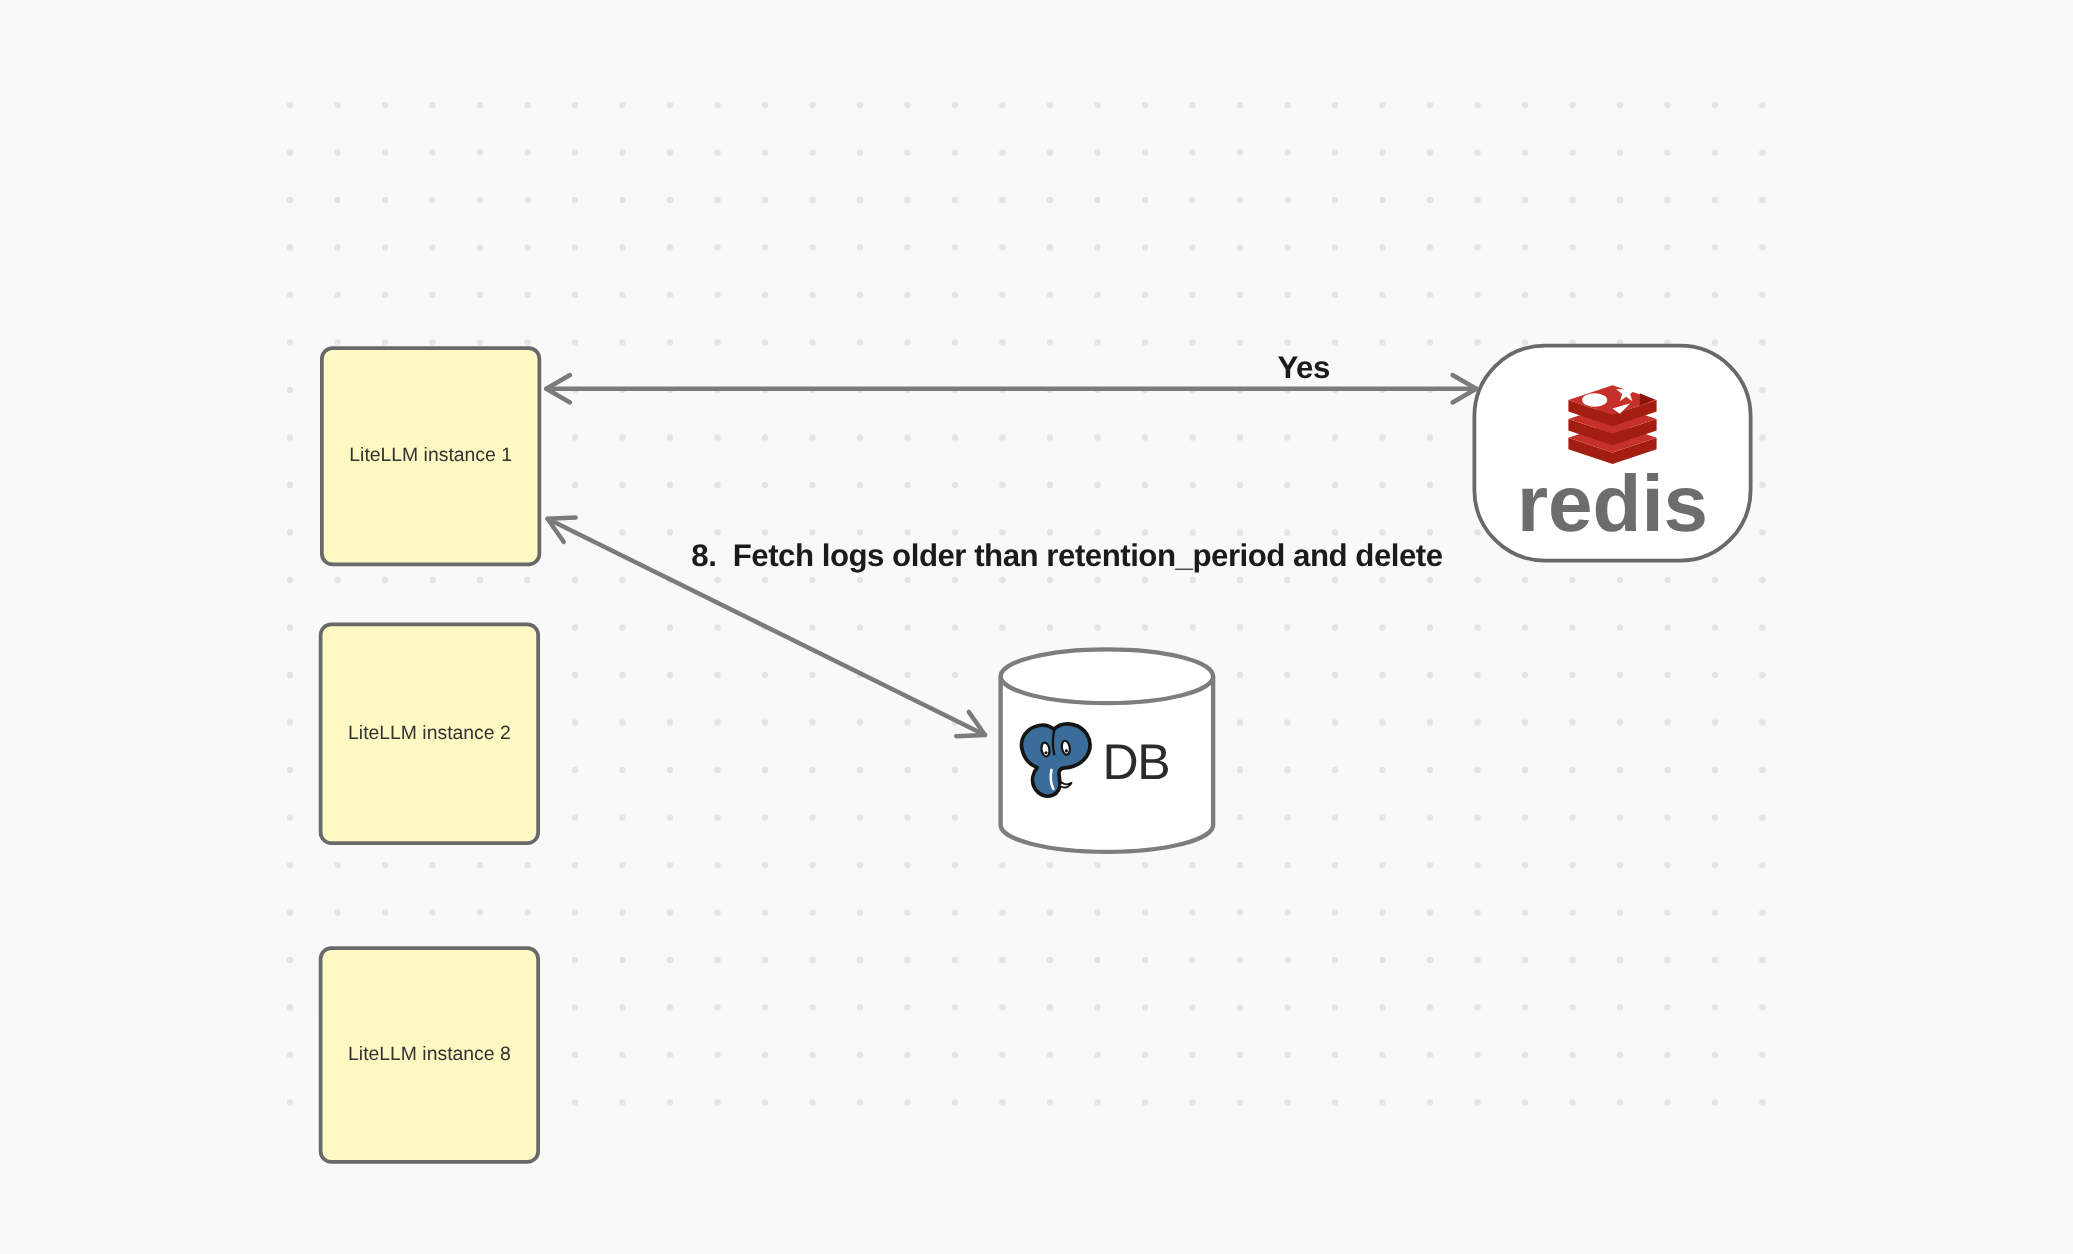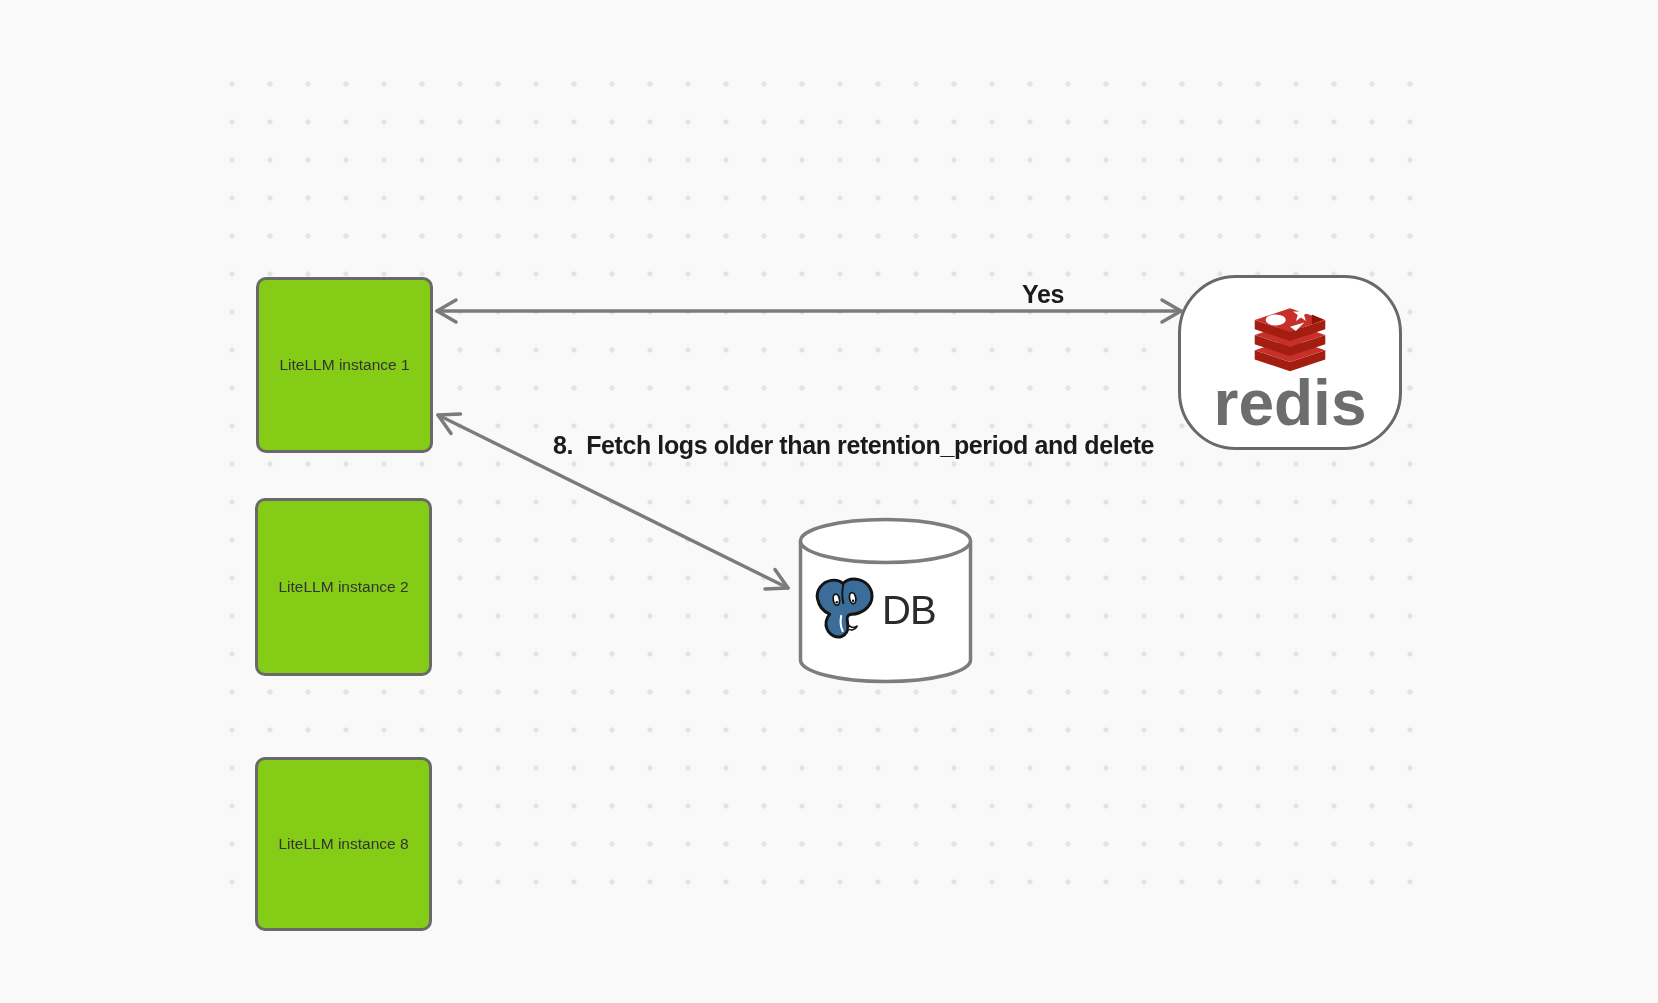--- a/index.html
+++ b/index.html
@@ -7,21 +7,21 @@
     position:relative;width:1658px;height:1003px;overflow:hidden;
     background:var(--canvas-bg,#f9f9f9);
     font-family:"Liberation Sans",sans-serif;
   }
   .dotgrid{
     position:absolute;left:213px;top:65px;width:1216px;height:836px;
     background-image:radial-gradient(circle at 19px 19px,var(--dot,#e4e4e4) 2.4px,transparent 2.9px);
     background-size:38px 38px;
   }
   .node-box{
-    position:absolute;width:177px;height:176px;background:#84cc16;
+    position:absolute;width:177px;height:176px;background:#fef9c3;
     border:3.5px solid var(--shape-border,#696969);border-radius:10px;
     display:flex;align-items:center;justify-content:center;box-sizing:border-box;
   }
   #box1{left:256px;top:277px;}
   #box2{left:255px;top:498px;height:178px;}
   #box3{left:255px;top:757px;height:174px;}
   .node-label{font-size:15.5px;color:var(--node-text,#333333);}
 
   #redis-node{
     position:absolute;left:1178px;top:275px;width:224px;height:175px;

